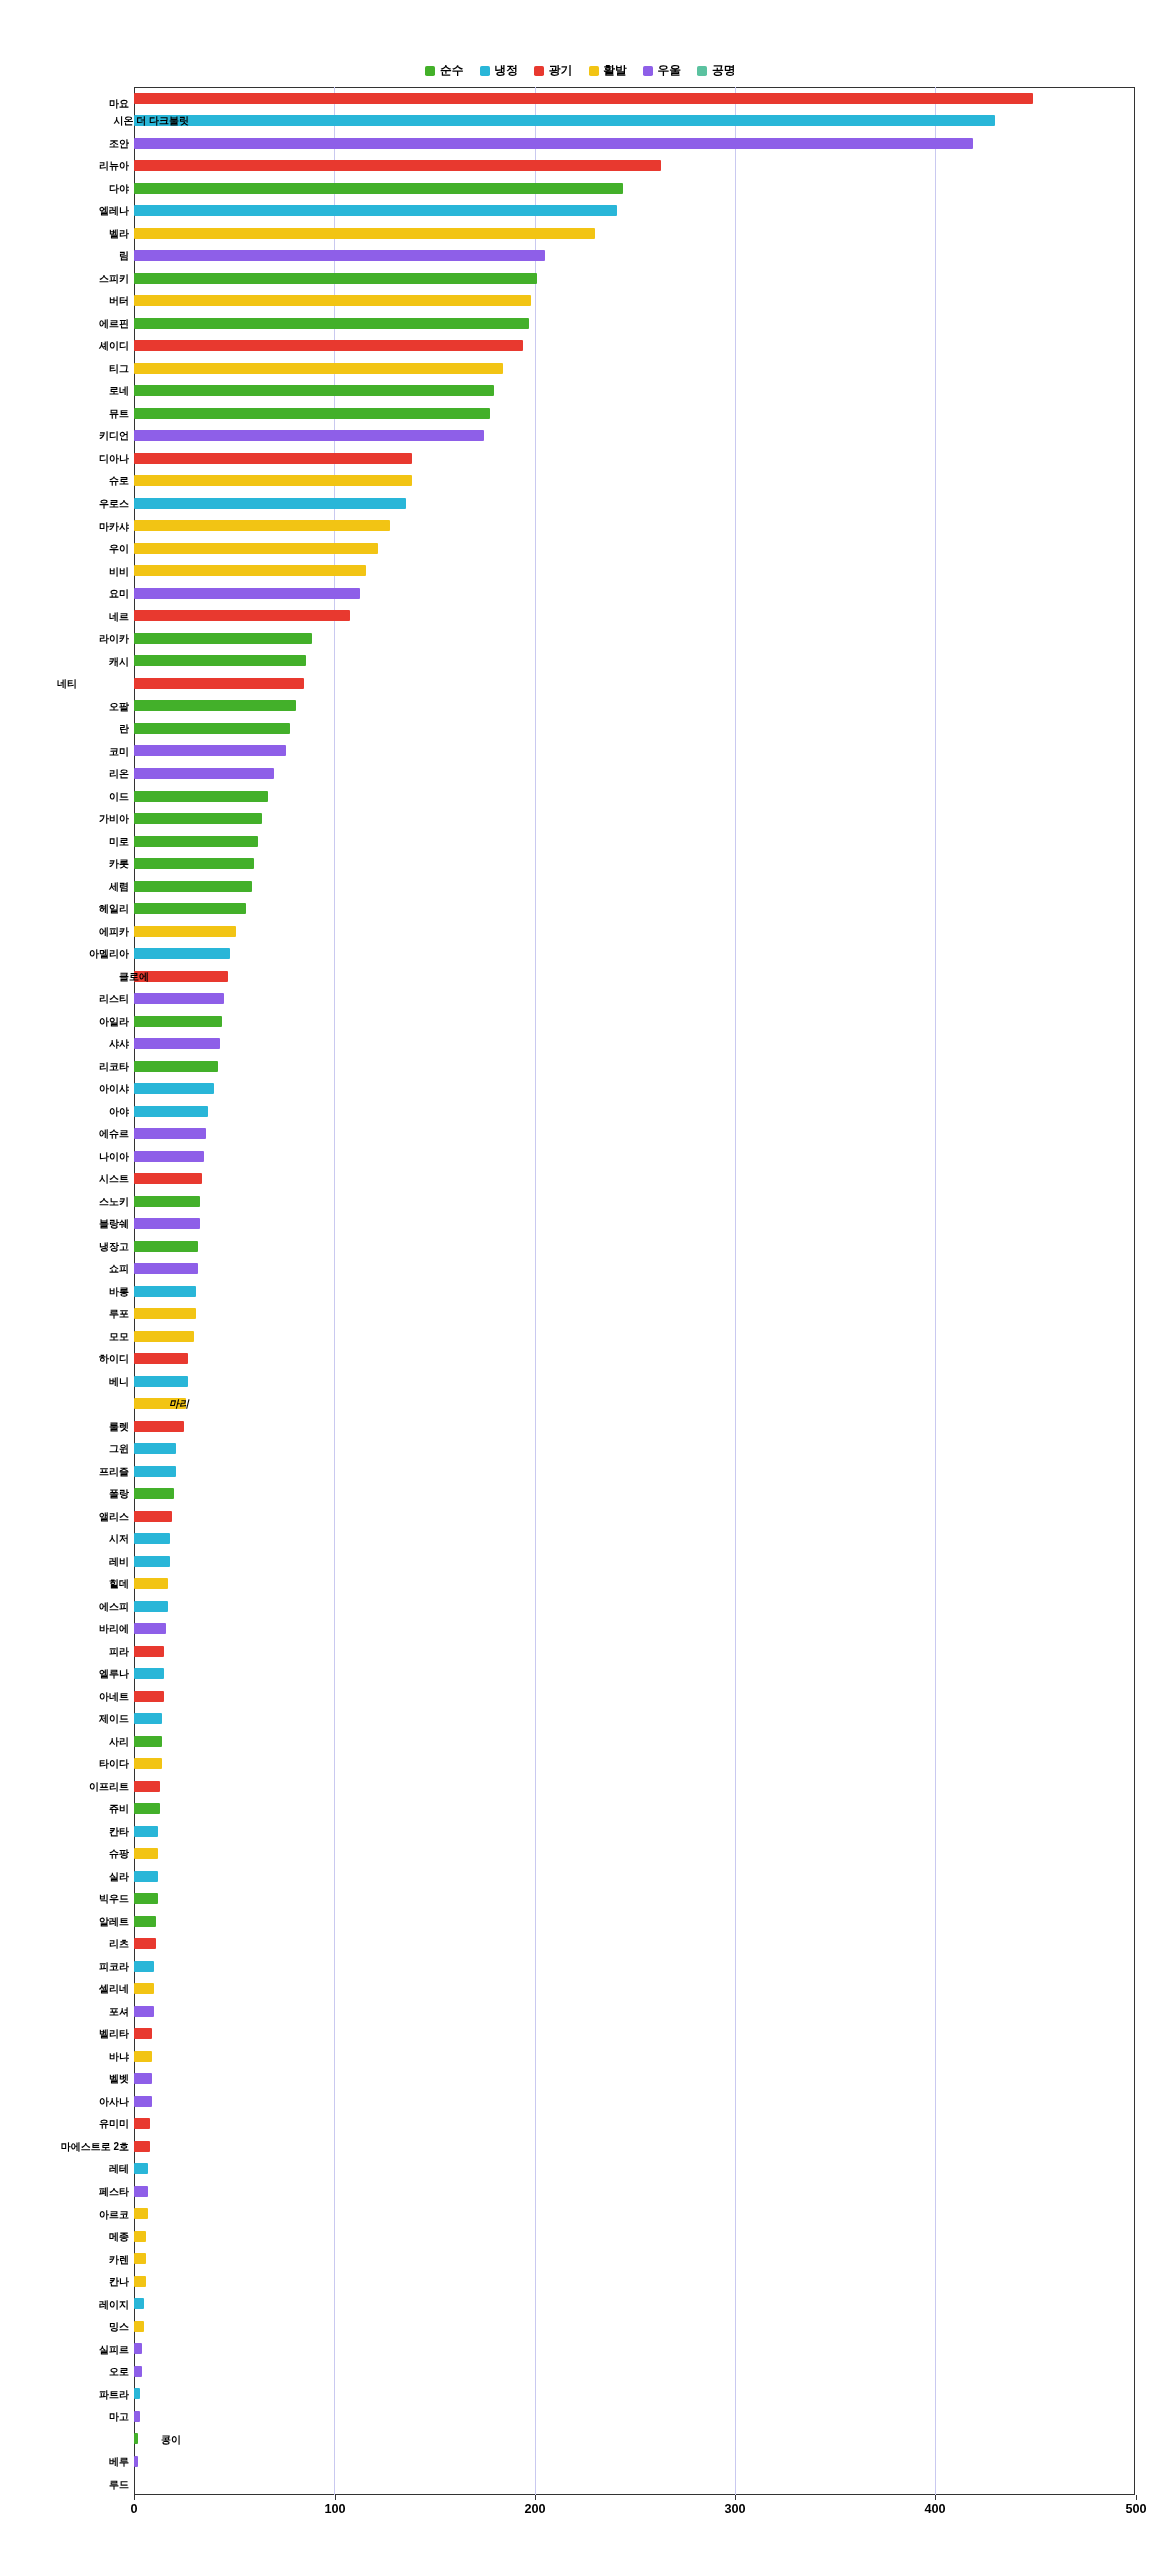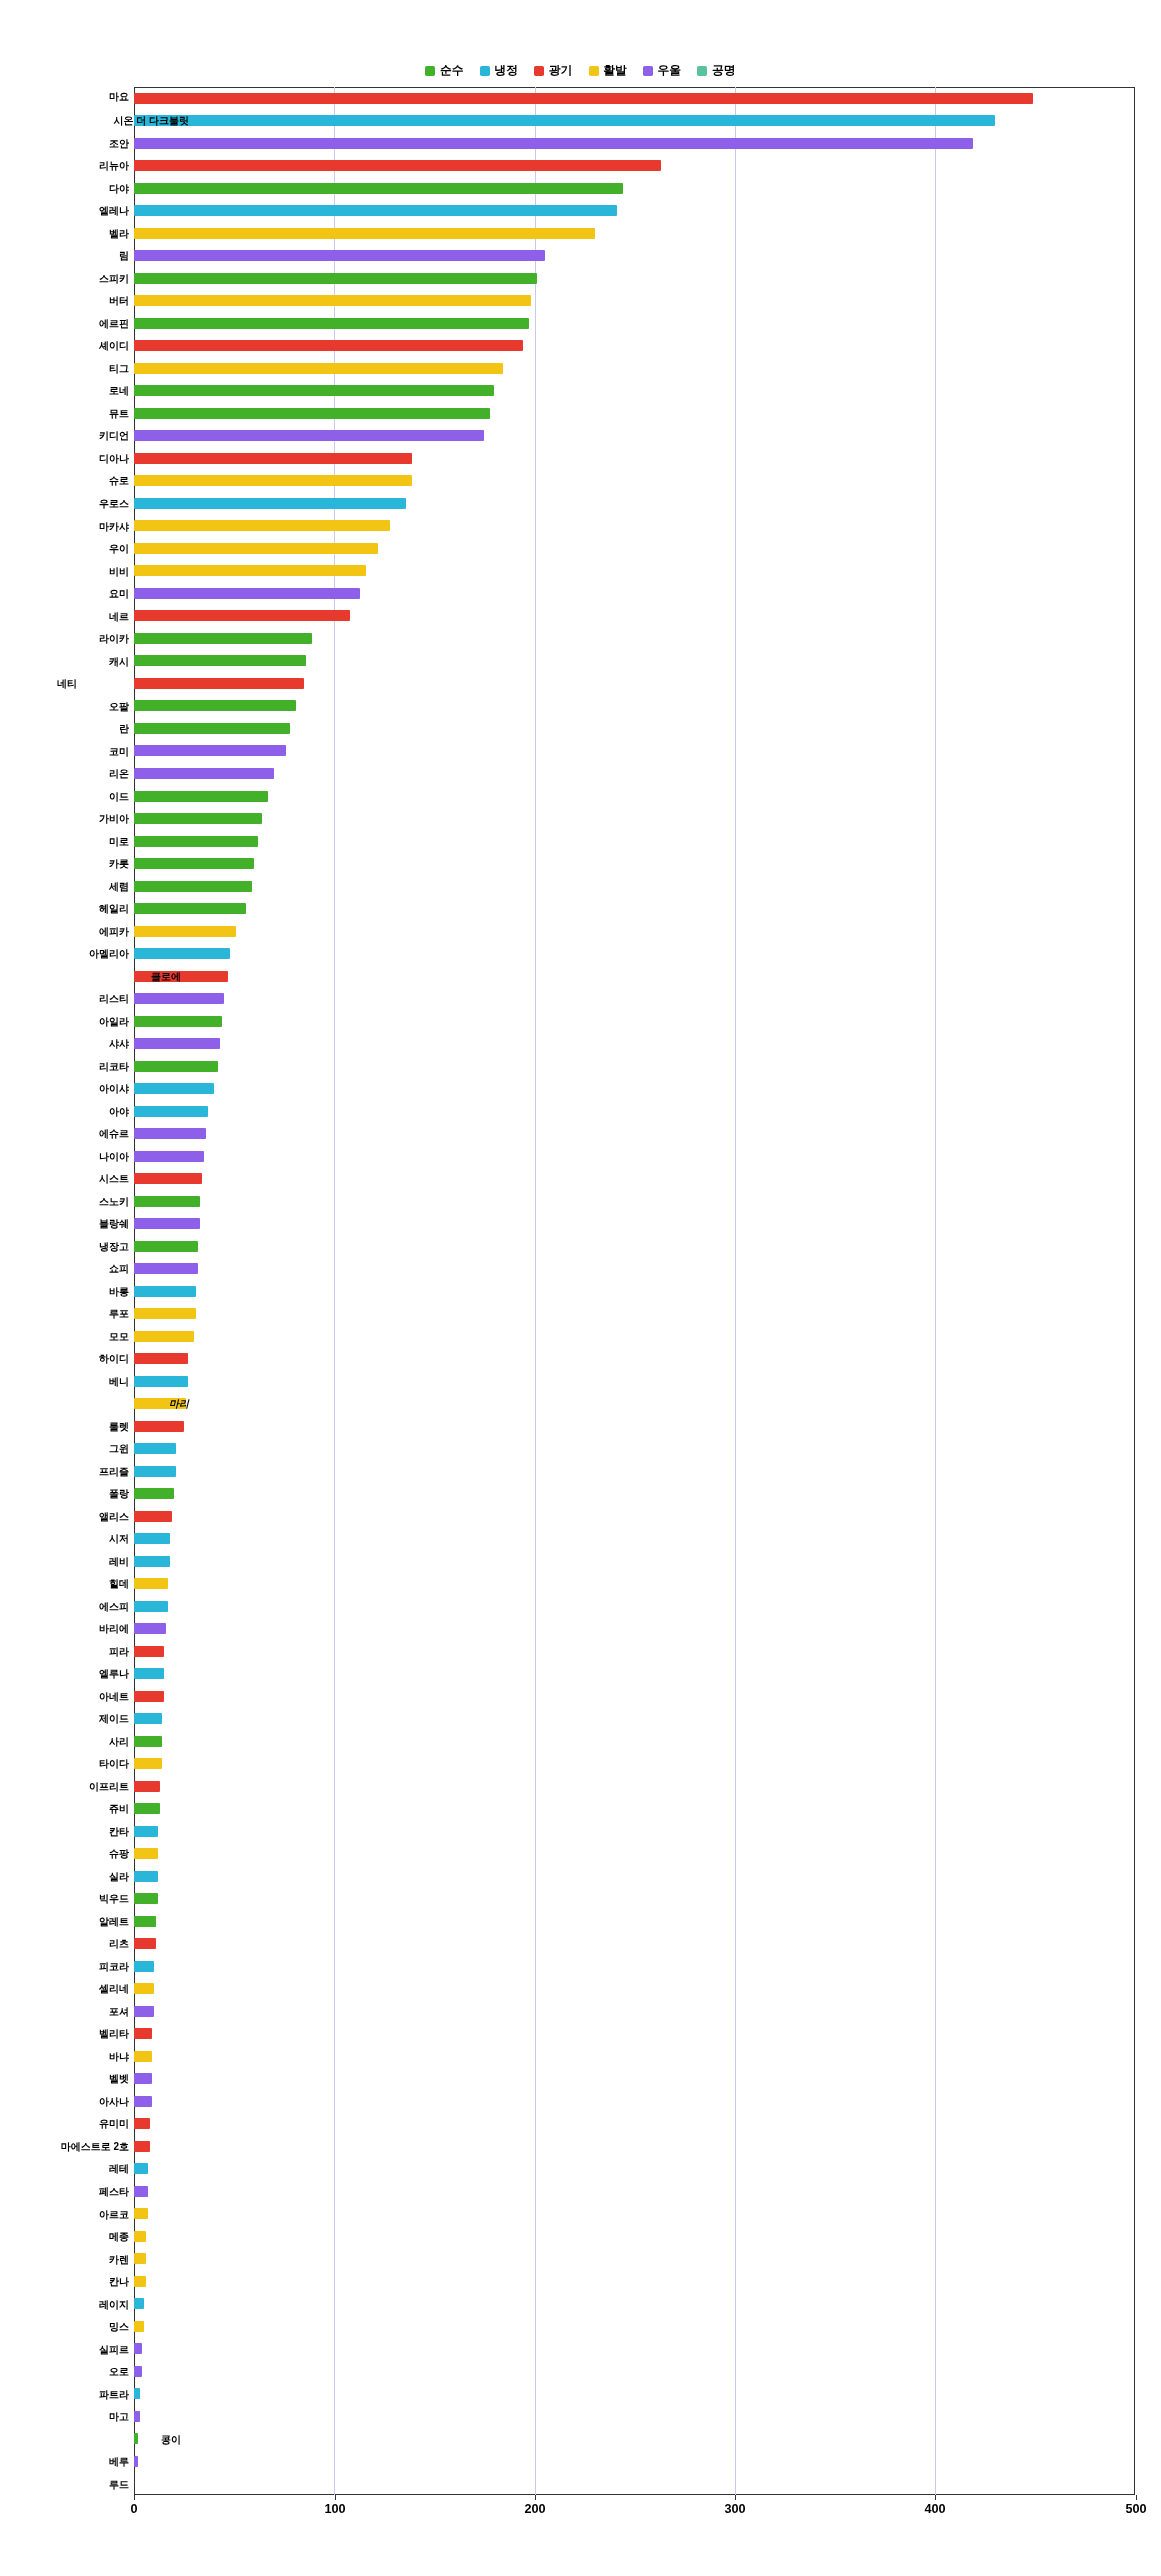--- a/index.html
+++ b/index.html
@@ -492,21 +492,21 @@
         <div class="row" style="top: 2369px; width: 1001px;">
           <div class="bar" title="베루: 2" style="width: 4px; background: rgb(142, 95, 232);"></div>
         </div>
         <div class="row" style="top: 2391px; width: 1001px;">
           <div class="bar" title="루드: undefined" style="background: rgb(242, 196, 20);"></div>
         </div>
       </div>
   </div>
 
   <div id="ylabels">
-      <div class="ylabel" style="top: 91px; right: 1032px;">마요</div>
+      <div class="ylabel" style="top: 99px; right: 1032px; font-family: Liberation Mono, monospace;">마요</div>
       <div class="ylabel" style="top: 115px; right: 972px;">시온 더 다크불릿</div>
       <div class="ylabel" style="top: 138px; right: 1032px;">조안</div>
       <div class="ylabel" style="top: 160px; right: 1032px;">리뉴아</div>
       <div class="ylabel" style="top: 183px; right: 1032px;">다야</div>
       <div class="ylabel" style="top: 205px; right: 1032px;">엘레나</div>
       <div class="ylabel" style="top: 228px; right: 1032px;">벨라</div>
       <div class="ylabel" style="top: 250px; right: 1032px;">림</div>
       <div class="ylabel" style="top: 273px; right: 1032px;">스피키</div>
       <div class="ylabel" style="top: 295px; right: 1032px;">버터</div>
       <div class="ylabel" style="top: 318px; right: 1032px;">에르핀</div>
@@ -531,21 +531,21 @@
       <div class="ylabel" style="top: 746px; right: 1032px;">코미</div>
       <div class="ylabel" style="top: 768px; right: 1032px;">리온</div>
       <div class="ylabel" style="top: 791px; right: 1032px;">이드</div>
       <div class="ylabel" style="top: 813px; right: 1032px;">가비아</div>
       <div class="ylabel" style="top: 836px; right: 1032px;">미로</div>
       <div class="ylabel" style="top: 858px; right: 1032px;">카롯</div>
       <div class="ylabel" style="top: 881px; right: 1032px;">세렴</div>
       <div class="ylabel" style="top: 903px; right: 1032px;">헤일리</div>
       <div class="ylabel" style="top: 926px; right: 1032px;">에피카</div>
       <div class="ylabel" style="top: 948px; right: 1032px;">아멜리아</div>
-      <div class="ylabel" style="top: 971px; right: 980px;">클로에</div>
+      <div class="ylabel" style="top: 971px; right: 1012px;">클로에</div>
       <div class="ylabel" style="top: 993px; right: 1032px;">리스티</div>
       <div class="ylabel" style="top: 1016px; right: 1032px;">아일라</div>
       <div class="ylabel" style="top: 1038px; right: 1032px;">샤샤</div>
       <div class="ylabel" style="top: 1061px; right: 1032px;">리코타</div>
       <div class="ylabel" style="top: 1083px; right: 1032px;">아이샤</div>
       <div class="ylabel" style="top: 1106px; right: 1032px;">아야</div>
       <div class="ylabel" style="top: 1128px; right: 1032px;">에슈르</div>
       <div class="ylabel" style="top: 1151px; right: 1032px;">나이아</div>
       <div class="ylabel" style="top: 1173px; right: 1032px;">시스트</div>
       <div class="ylabel" style="top: 1196px; right: 1032px;">스노키</div>

